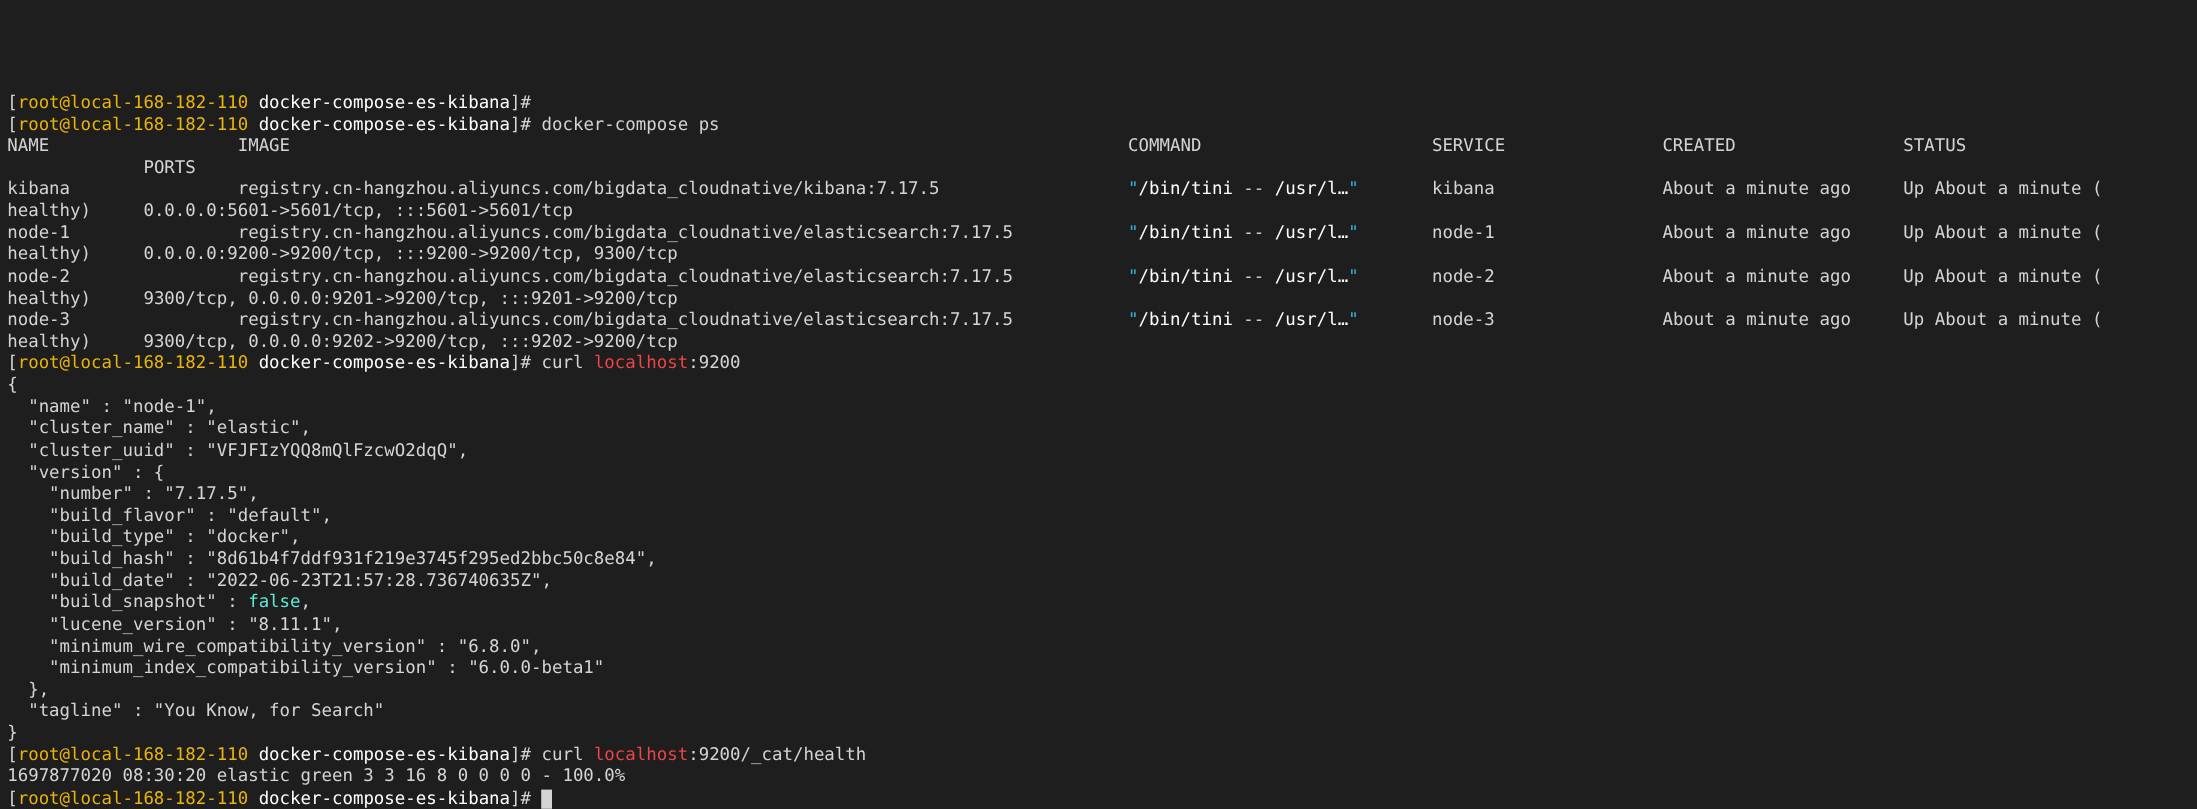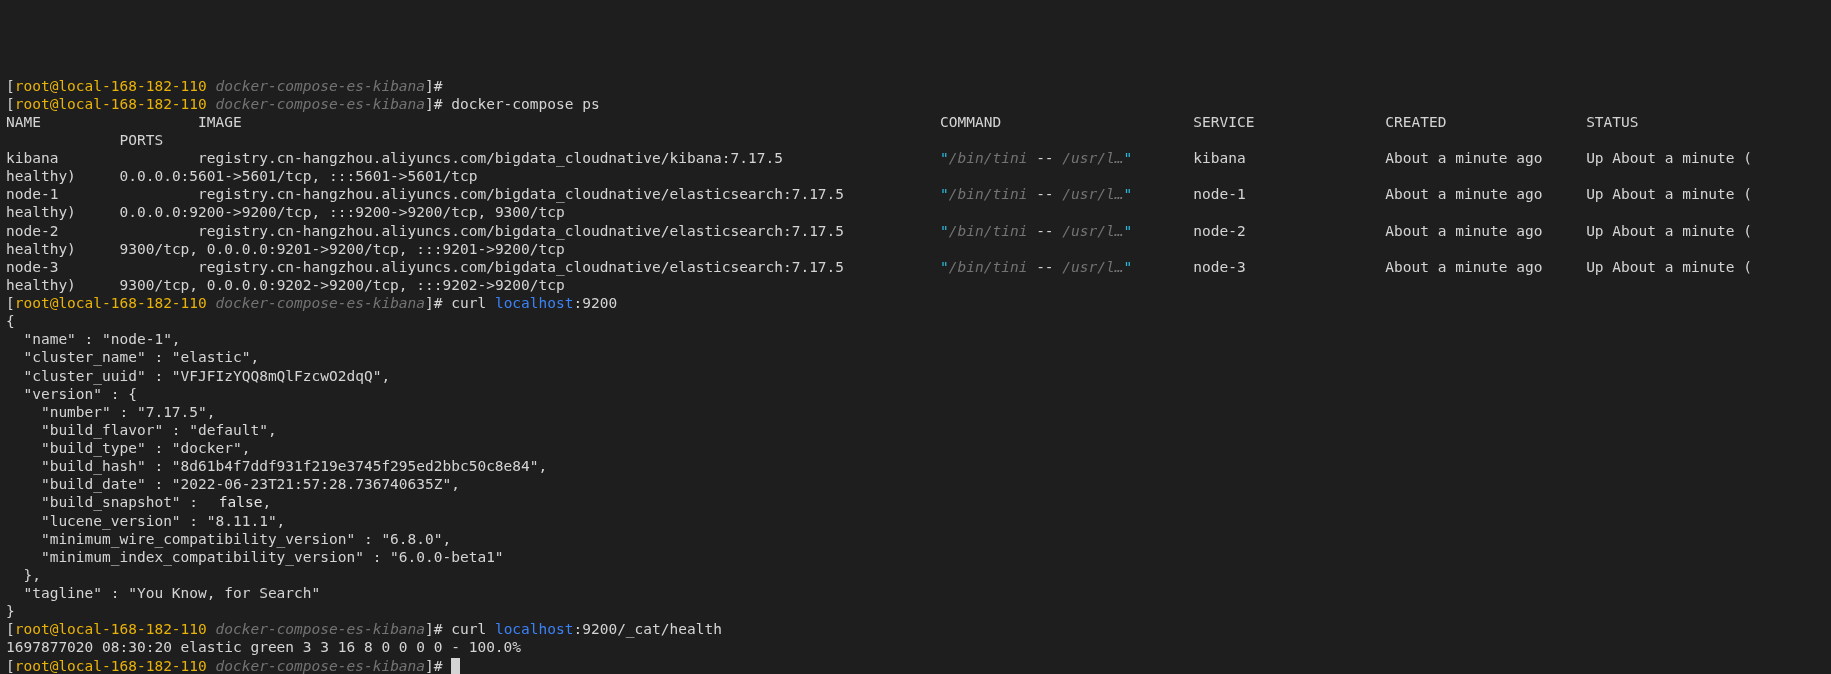--- a/index.html
+++ b/index.html
@@ -7,24 +7,24 @@
     padding: 4px 6px;
     background: #1e1e1e;
     color: #d4d4d4;
     font-family: "Consolas", "Menlo", "DejaVu Sans Mono", monospace;
     font-size: 14.5px;
     line-height: 1.25;
     white-space: pre;
     overflow-x: auto;
   }
   .red    { color: #eab308; }
-  .blue   { color: #737373; font-style: italic; }
+  .blue   { color: #ffffff; }
   .cyan   { color: #29b8db; }
-  .magenta{ color: #3b82f6; }
-  .orange { color: #e5e5e5; margin-left: 12px; }
+  .magenta{ color: #ef4444; }
+  .orange { color: #5eead4; }
   .blink  {
     display:inline-block;
     width:0.6em; height:1.1em;
     background:#d4d4d4;
     vertical-align:text-bottom;
   }
 </style>
 </head>
 <body>
 

